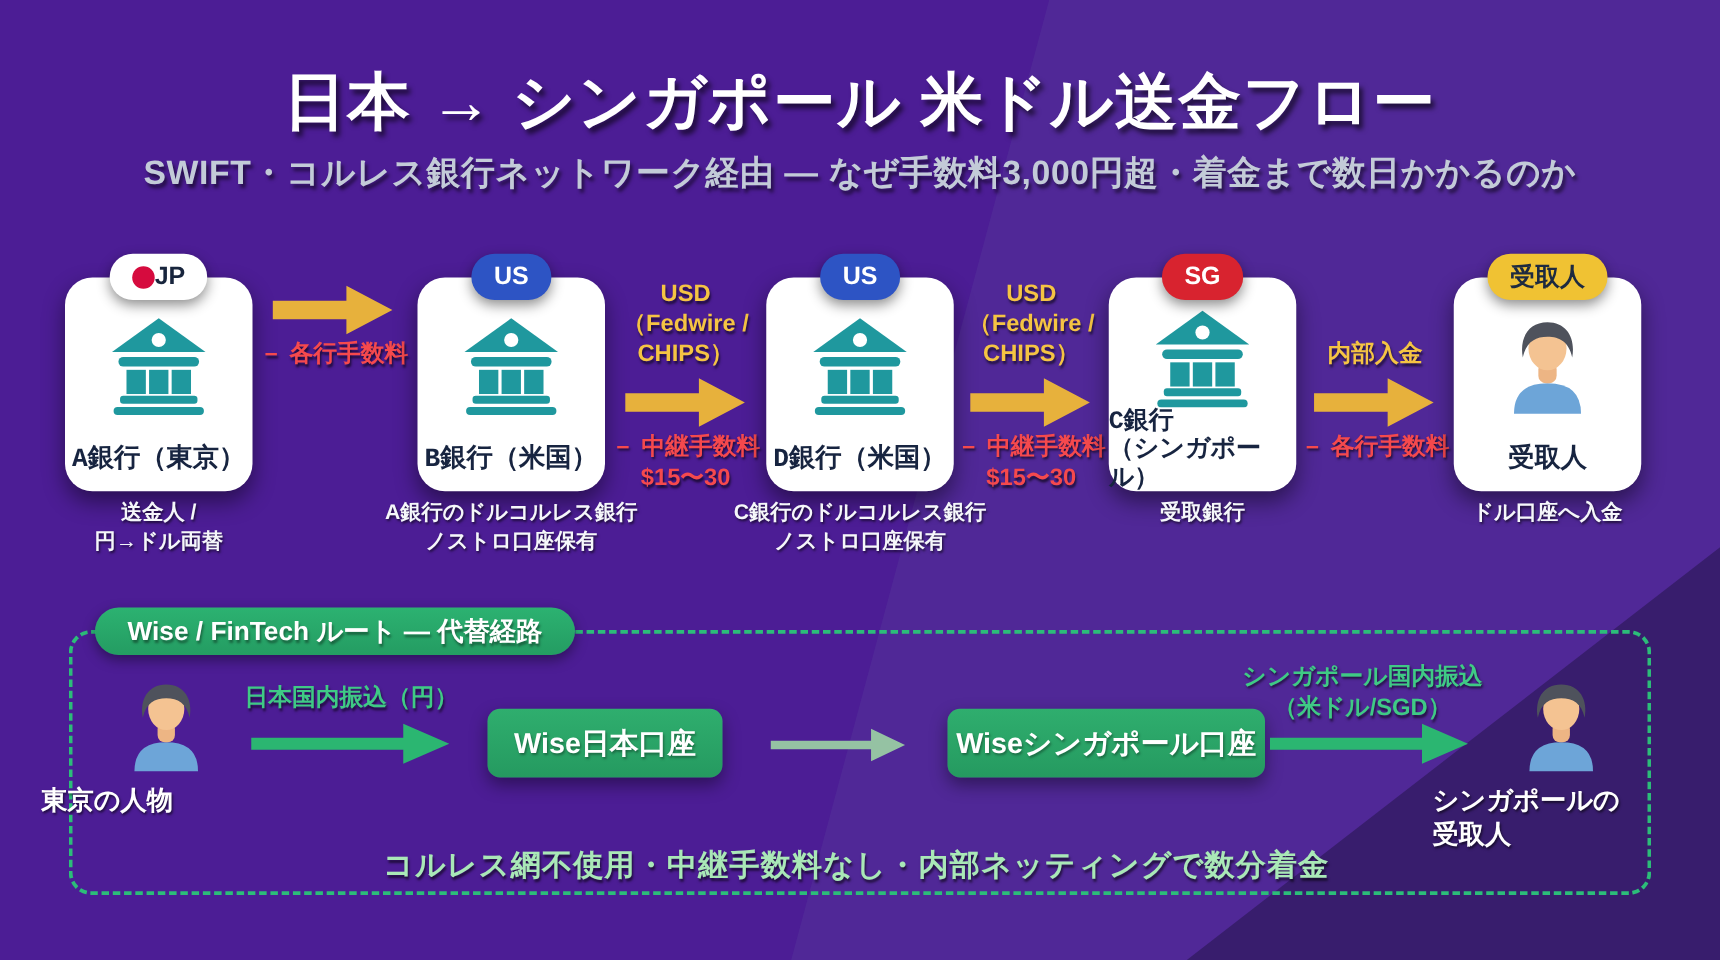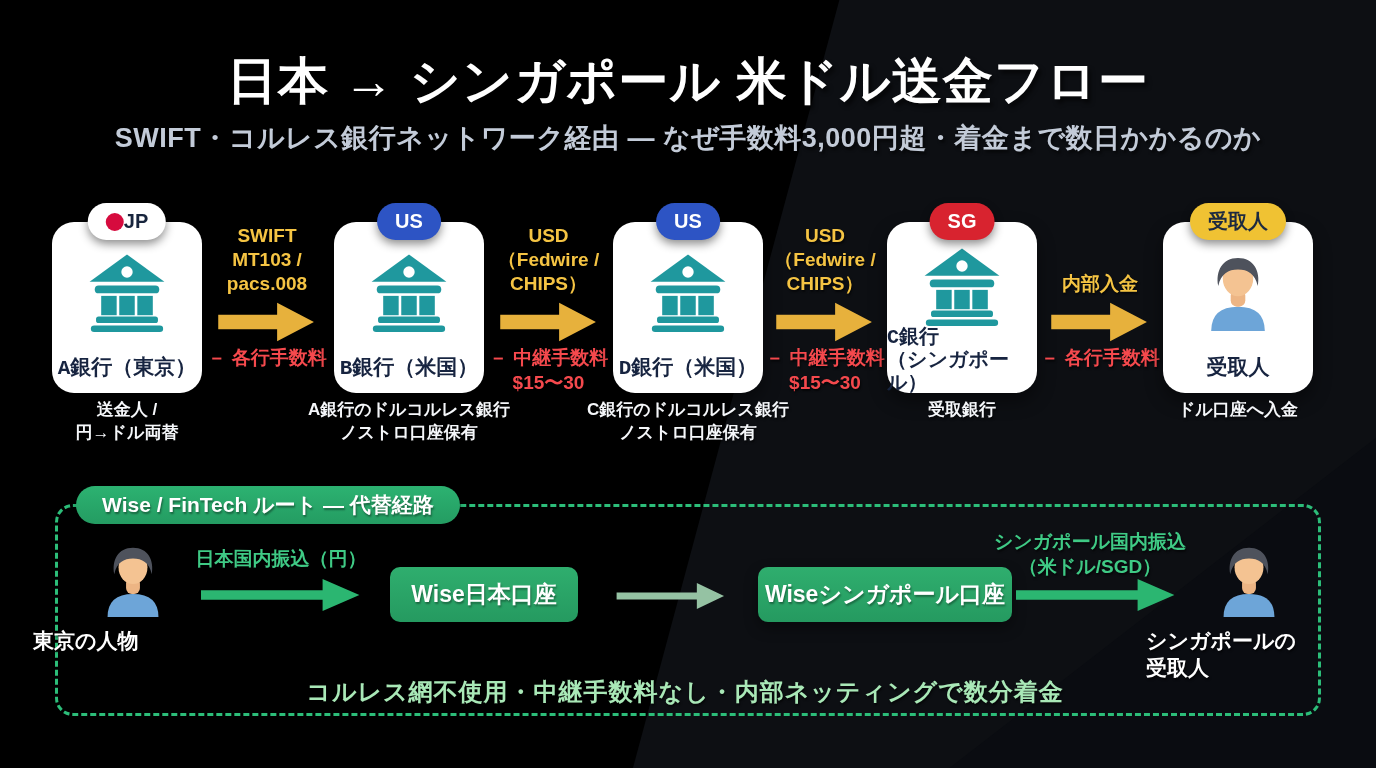--- a/index.html
+++ b/index.html
@@ -1,18 +1,18 @@
 <!DOCTYPE html>
 <html><head>
 <meta charset="utf-8">
 <style>
   html,body{margin:0;padding:0;background:#0d1520;}
   .stage{
     position:relative;width:1376px;height:768px;overflow:hidden;
-    background:#000000;
+    background:#4c1d95;
     font-family:"Liberation Sans","DejaVu Sans",sans-serif;
     -webkit-font-smoothing:antialiased;
   }
   .bg-band{position:absolute;inset:0;background:rgba(115,140,175,0.11);
     clip-path:polygon(61% 0,100% 0,100% 100%,46% 100%);}
   .bg-corner{position:absolute;inset:0;background:rgba(2,6,14,0.30);
     clip-path:polygon(100% 57%,100% 100%,69% 100%);}
 
   .title{
     position:absolute;top:48px;left:0;width:100%;margin:0;text-align:center;
@@ -129,23 +129,20 @@
     <div class="card-label">A銀行（東京）</div>
   </div>
   <div class="badge badge-jp" style="left:127px">
     <span class="dot"></span>
     <span>JP</span>
   </div>
   <div class="sublabel" style="left:-13px">送金人 /
 円→ドル両替</div>
 
   <div class="gap" style="left:200px;width:134px">
-    <div class="y-label">SWIFT
-MT103 /
-pacs.008</div>
     <svg class="block-arrow" viewBox="0 0 106 50">
       <polygon points="0,17 64,17 64,4 104,25 64,46 64,33 0,33" fill="#e7b13c"></polygon>
     </svg>
     <div class="fee">－ 各行手数料</div>
   </div>
 
   <div class="card" style="left:334px">
     <svg class="ic" viewBox="0 0 64 62">
       <polygon points="32,2 3,23 61,23" fill="#1f989e"></polygon>
       <circle cx="32" cy="15.5" r="4.4" fill="#ffffff"></circle>

